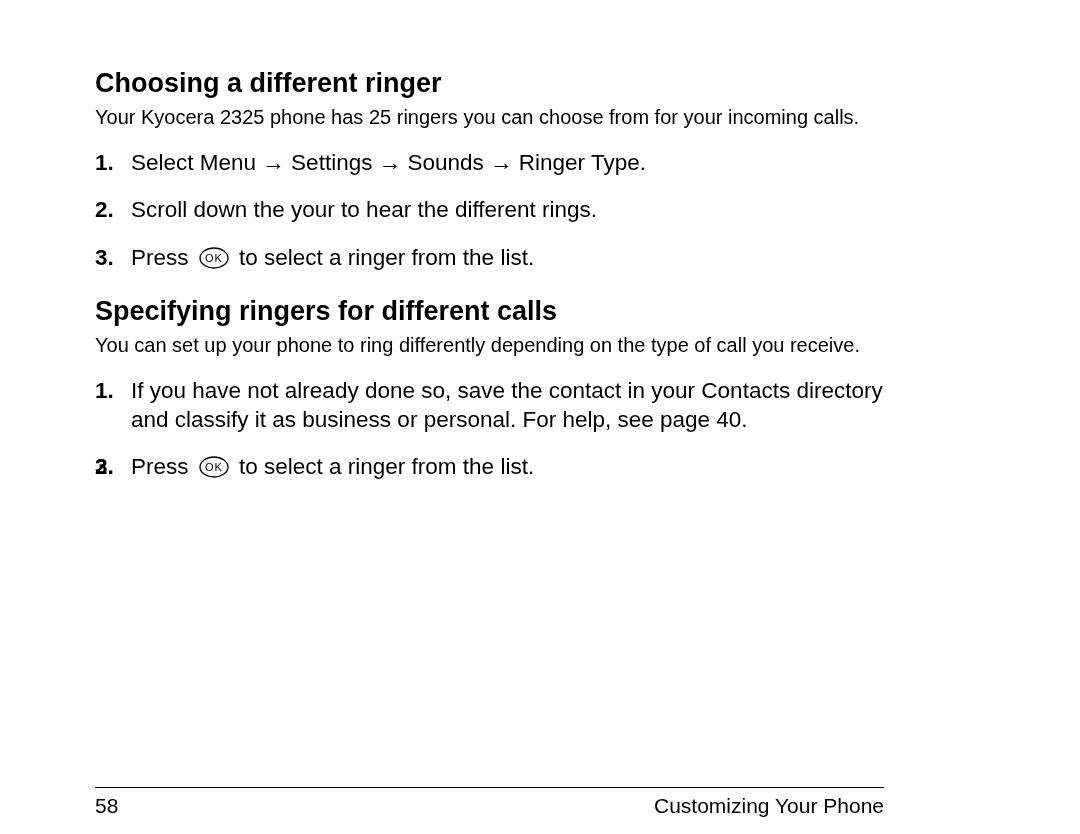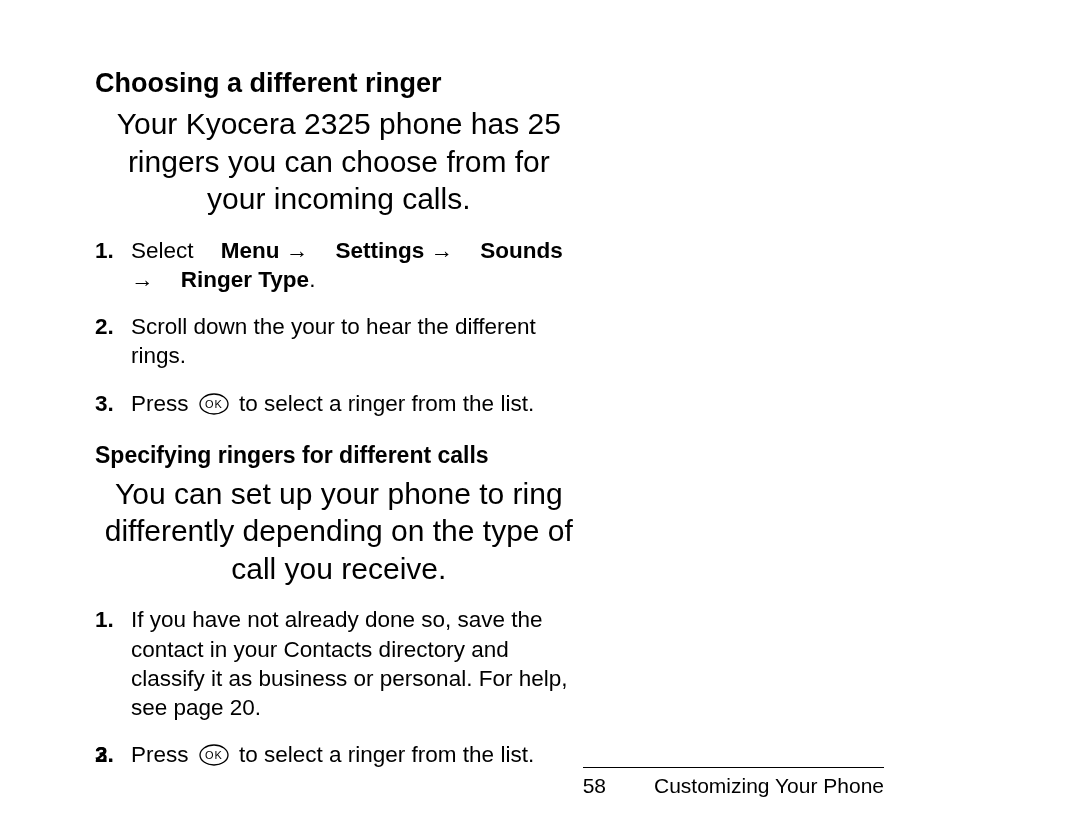--- a/index.html
+++ b/index.html
@@ -8,76 +8,75 @@
     width: 1080px;
     height: 834px;
     background: #fff;
     font-family: Verdana, Geneva, sans-serif;
     color: #000;
   }
   .page {
     box-sizing: border-box;
     width: 979px;
     height: 834px;
-    padding: 68px 95px 36px 95px;
+    padding: 68px 95px 16px 95px;
     position: relative;
     display: flex;
-    flex-direction: row;
+    flex-direction: column;
   }
   .content { flex: 1; }
   h1.section-title {
     font-size: 27px;
     font-weight: bold;
     margin: 0 0 6px 0;
   }
   .intro {
-    font-size: 30px;
+    font-size: 20px;
     line-height: 1.25;
     margin: 0 0 18px 0;
-    text-align: center;
   }
   ol.steps {
     list-style: none;
     padding: 0;
     margin: 0 0 24px 0;
   }
   ol.steps li {
     font-size: 22.5px;
     line-height: 1.3;
     margin: 0 0 18px 0;
     padding-left: 36px;
     position: relative;
   }
   ol.steps li .num {
     position: absolute;
     left: 0;
     top: 0;
     font-weight: bold;
   }
   .subheading {
-    font-size: 23px;
+    font-size: 27px;
     font-weight: bold;
     margin: 18px 0 6px 0;
   }
   .ok-icon {
     display: inline-block;
     vertical-align: -4px;
     margin: 0 4px;
   }
   .ok-icon svg { display: block; }
   .footer {
     border-top: 1px solid #000;
     padding-top: 6px;
     display: flex;
     justify-content: space-between;
     font-size: 21px;
     margin-top: auto;
     gap: 48px;
   }
-  b { font-weight: bold; margin-left: 21px; }
+  b { font-weight: normal; }
 </style>
 </head>
 <body>
 
 <div class="page">
   <div class="content">
 
     <h1 class="section-title">Choosing a different ringer</h1>
 
     <p class="intro">Your Kyocera 2325 phone has 25 ringers you can choose from for your incoming calls.</p>
@@ -104,21 +103,21 @@
       </li>
     </ol>
 
     <div class="subheading">Specifying ringers for different calls</div>
 
     <p class="intro">You can set up your phone to ring differently depending on the type of call you receive.</p>
 
     <ol class="steps">
       <li>
         <span class="num">1.</span>
-        <span>If you have not already done so, save the contact in your Contacts directory and classify it as business or personal. For help, see page 20.</span>
+        <span>If you have not already done so, save the contact in your Contacts directory and classify it as business or personal. For help, see page 40.</span>
       </li>
       <li>
         <span class="num">2.</span>
       </li>
       <li>
         <span class="num">3.</span>
         <span>
           <span>Press </span><span class="ok-icon"><svg width="30" height="22" viewBox="0 0 30 22">
                 <ellipse cx="15" cy="11" rx="14" ry="10" fill="none" stroke="#000" stroke-width="1.3"></ellipse>
                 <text x="15" y="15" text-anchor="middle" font-family="Arial, sans-serif" font-size="11" letter-spacing="1">OK</text>

